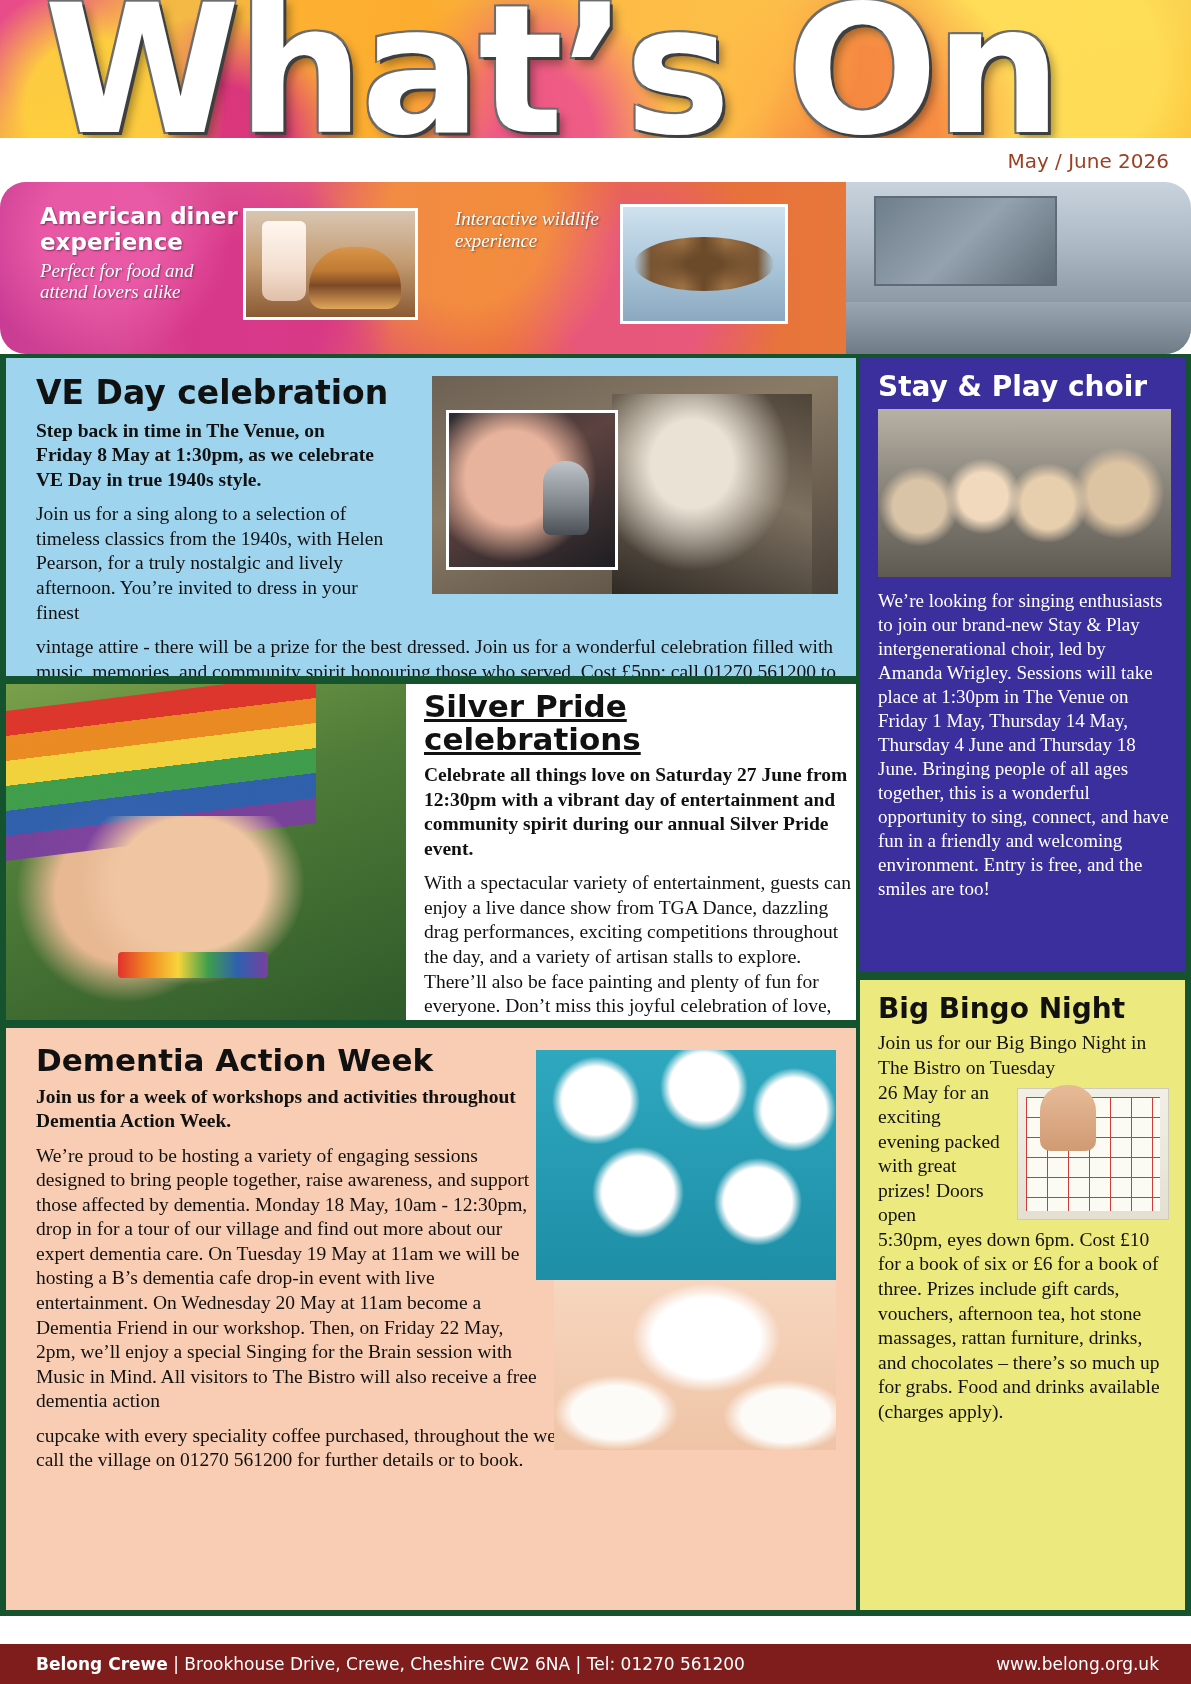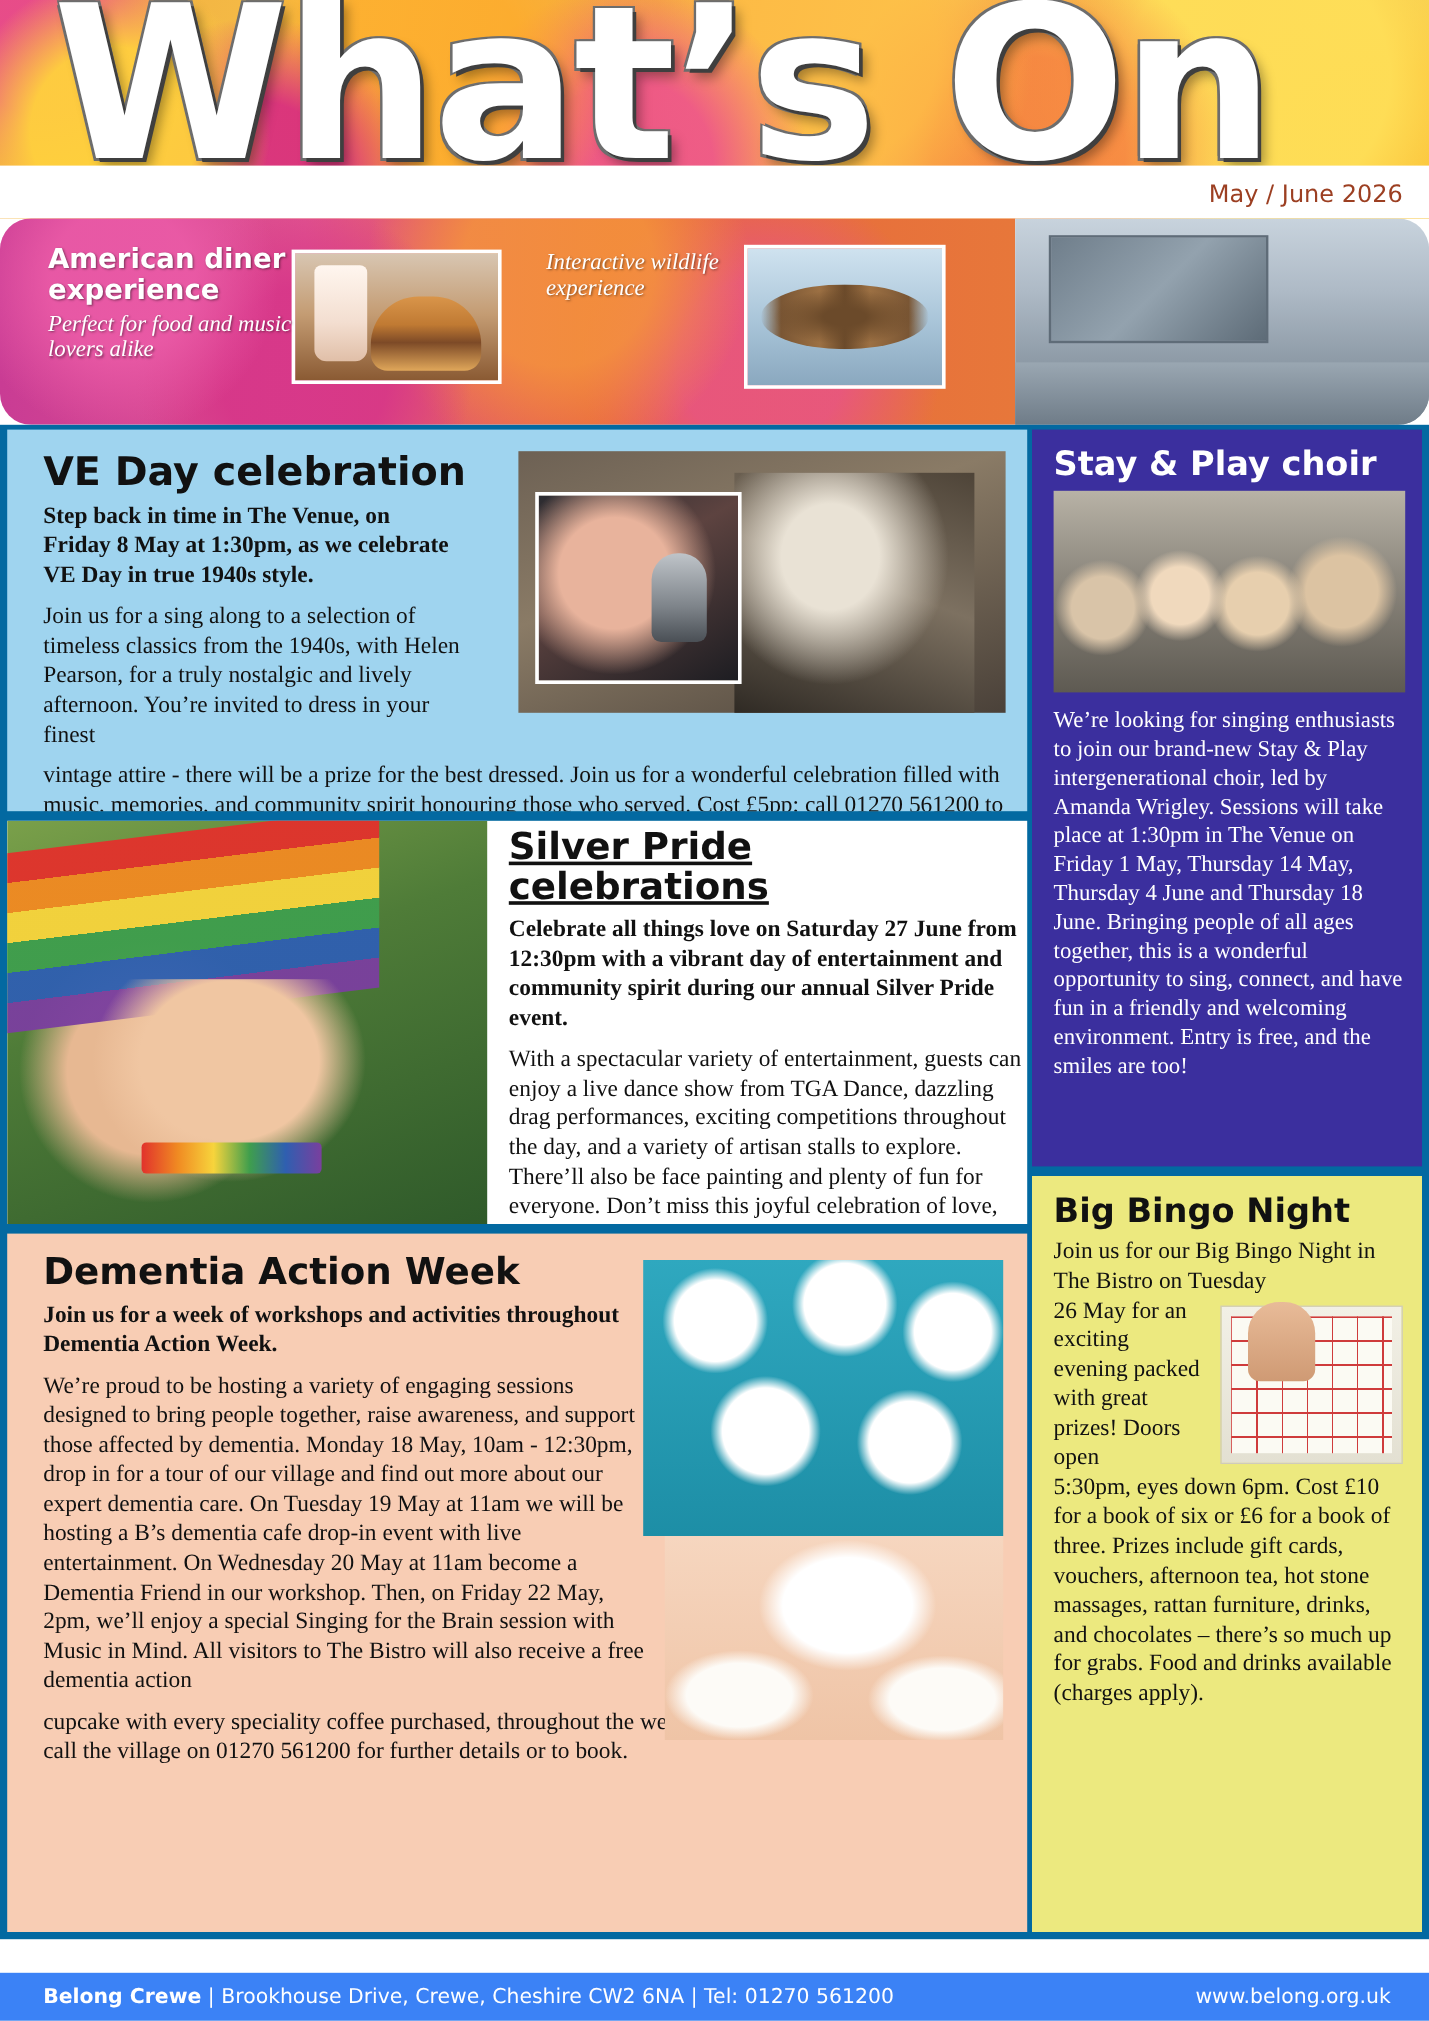--- a/index.html
+++ b/index.html
@@ -163,21 +163,21 @@
     background: radial-gradient(ellipse at 50% 50%, #6b4a2a 0 18%, rgba(107,74,42,0) 60%),
                 linear-gradient(90deg, rgba(120,85,50,0) 0%, #7a5634 12%, #9c7043 35%, #6b4a2a 50%, #9c7043 65%, #7a5634 88%, rgba(120,85,50,0) 100%);
     border-radius: 50%;
   }
 
   
   .sheet {
     position: relative;
     width: 1191px;
     height: 1262px;
-    background: #0369a1;
+    background: #14532d;
   }
 
   .card { position: absolute; overflow: hidden; }
   .card h2 {
     font-family: "DejaVu Sans", sans-serif;
     font-weight: bold;
     margin: 0 0 8px 0;
     line-height: 1.05;
   }
   .card p {
@@ -331,21 +331,21 @@
       radial-gradient(ellipse at 22% 78%, #fdfbf7 0 44px, rgba(253,251,247,0) 62px),
       radial-gradient(ellipse at 82% 80%, #fdfbf7 0 44px, rgba(253,251,247,0) 62px),
       linear-gradient(180deg,#f6d6bf 0%, #efc4a6 100%);
   }
 
   
   .footer {
     position: absolute;
     left: 0; bottom: 0;
     width: 1191px; height: 40px;
-    background: #3b82f6;
+    background: #7f1d1d;
     color: #ffffff;
     font-family: "DejaVu Sans", sans-serif;
     font-size: 17px;
   }
   .footer .f-left {
     position: absolute; left: 36px; top: 50%; transform: translateY(-50%);
     white-space: nowrap;
   }
   .footer .f-left b { font-weight: bold; }
   .footer .f-right {
@@ -360,21 +360,21 @@
   <div class="mh-strip"></div>
   <div class="mh-date">May / June 2026</div>
 </div>
 
 <div class="banner">
   <div class="bn-left"></div>
   <div class="bn-right"></div>
 
   <div class="promo promo-a">
     <h3>American diner experience</h3>
-    <p>Perfect for food and music lovers alike</p>
+    <p>Perfect for food and attend lovers alike</p>
   </div>
   <div class="ph-img ph-diner">
     <div class="shake"></div>
     <div class="burger"></div>
   </div>
 
   <div class="promo promo-b">
     <p>Interactive wildlife experience</p>
   </div>
   <div class="ph-img ph-wings">

